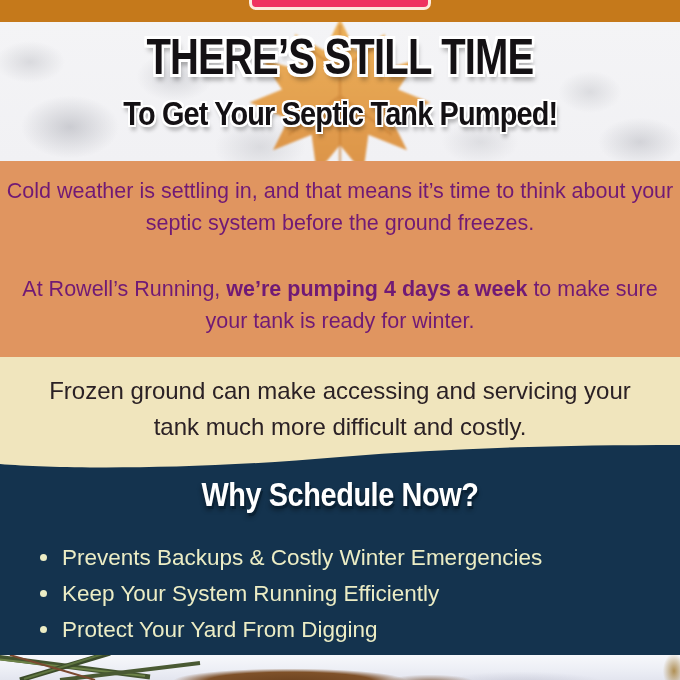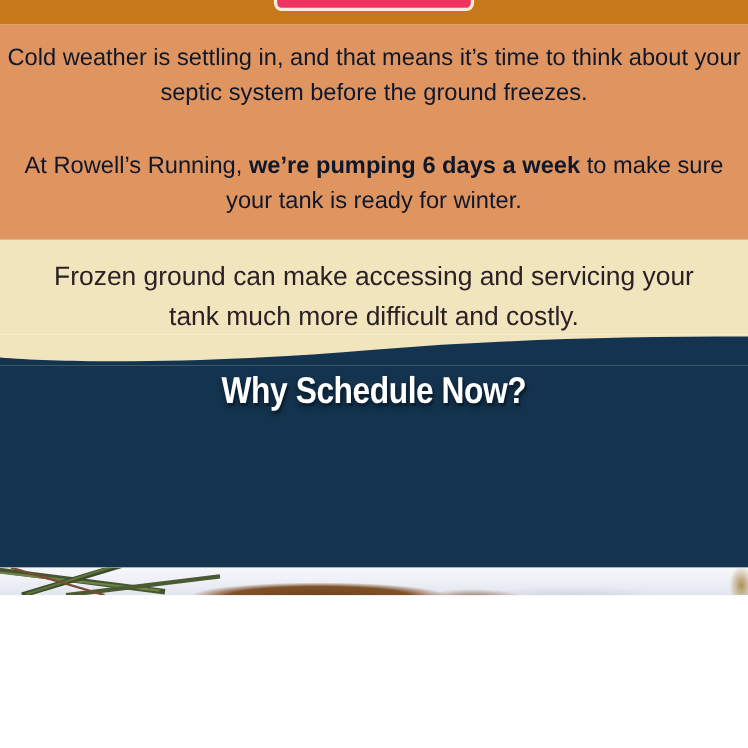--- a/index.html
+++ b/index.html
@@ -90,21 +90,21 @@
       -2px -2px 0 #fff, 2px -2px 0 #fff, -2px 2px 0 #fff, 2px 2px 0 #fff,
       0 -2px 0 #fff, 0 2px 0 #fff, -2px 0 0 #fff, 2px 0 0 #fff,
       2px 5px 5px rgba(0,0,0,.35);
     white-space: nowrap;
   }
 
   
   .section-intro {
     height: 196px;
     background: #e09560;
-    color: #0f172a;
+    color: #701a75;
     text-align: center;
     font-size: 21.5px;
     line-height: 1.5;
     padding: 14px 4px 0 4px;
   }
   .section-intro p { margin: 0; }
   .section-intro .para-2 { margin-top: 33px; }
   .section-intro b { font-weight: 700; }
 
   
@@ -180,36 +180,72 @@
 </style>
 </head>
 <body>
 
 <div class="poster">
 
   <div class="top-bar">
     <div class="cta-button"></div>
   </div>
 
+  <div class="header">
+    <div class="leaf-wrap">
+      <svg width="280" height="160" viewBox="-70 -62 140 124">
+        <defs>
+          <linearGradient id="leafg" x1="0" y1="0" x2="0" y2="1">
+            <stop offset="0" stop-color="#eca740"></stop>
+            <stop offset="1" stop-color="#d8832b"></stop>
+          </linearGradient>
+        </defs>
+        <path fill="url(#leafg)" opacity="0.95" d="M0,-60 L12,-35 L35,-48 L30,-20 L60,-28 L45,-5 L70,5 L40,18 L52,42 L22,30 L18,60 L0,38 L-18,60 L-22,30 L-52,42 L-40,18 L-70,5 L-45,-5 L-60,-28 L-30,-20 L-35,-48 L-12,-35 Z"></path>
+        <path stroke="#c5741f" stroke-width="2" fill="none" opacity="0.6" d="M0,-55 L0,55 M0,0 L-40,30 M0,0 L40,30 M0,-20 L-30,-40 M0,-20 L30,-40"></path>
+      </svg>
+    </div>
+    <div class="header-text">
+      <div>
+        <h1 class="headline-1">THERE’S STILL TIME</h1>
+      </div>
+      <div>
+        <h2 class="headline-2">To Get Your Septic Tank Pumped!</h2>
+      </div>
+    </div>
+  </div>
 
   <div class="section-intro">
     <p class="para-1">Cold weather is settling in, and that means it’s time to think about your septic system before the ground freezes.</p>
-    <p class="para-2"><span>At Rowell’s Running, </span><b>we’re pumping 6 days a week</b><span> to make sure your tank is ready for winter.</span></p>
+    <p class="para-2"><span>At Rowell’s Running, </span><b>we’re pumping 4 days a week</b><span> to make sure your tank is ready for winter.</span></p>
   </div>
 
   <div class="section-warning">
     <p>Frozen ground can make accessing and servicing your tank much more difficult and costly.</p>
   </div>
 
   <svg class="wave" viewBox="0 0 680 28" preserveAspectRatio="none">
     <path fill="#14334e" d="M0,21 C60,26 190,27 340,14 C450,5 560,2 680,2 L680,28 L0,28 Z"></path>
   </svg>
 
   <div class="section-schedule">
     <h2 class="schedule-heading"><span>Why Schedule Now?</span></h2>
+    <ul class="bullet-list">
+      <li>
+        <span class="bullet-dot"></span>
+        <span>Prevents Backups &amp; Costly Winter Emergencies</span>
+      </li>
+      <li>
+        <span class="bullet-dot"></span>
+        <span>Keep Your System Running Efficiently</span>
+      </li>
+      <li>
+        <span class="bullet-dot"></span>
+        <span>Protect Your Yard From Digging</span>
+      </li>
+    </ul>
   </div>
 
   <div class="bottom-photo">
     <svg class="grass-svg" width="220" height="25" viewBox="0 0 220 25">
       <line x1="-5" y1="2" x2="150" y2="22" stroke="#44552f" stroke-width="5"></line>
       <line x1="-5" y1="4" x2="145" y2="21" stroke="#6d8348" stroke-width="2"></line>
       <line x1="110" y1="-2" x2="20" y2="25" stroke="#3c4c2a" stroke-width="5"></line>
       <line x1="106" y1="-2" x2="24" y2="24" stroke="#5f7540" stroke-width="2"></line>
       <line x1="60" y1="25" x2="200" y2="8" stroke="#4a5a33" stroke-width="4"></line>
       <line x1="10" y1="0" x2="95" y2="25" stroke="#7b4a30" stroke-width="2"></line>

